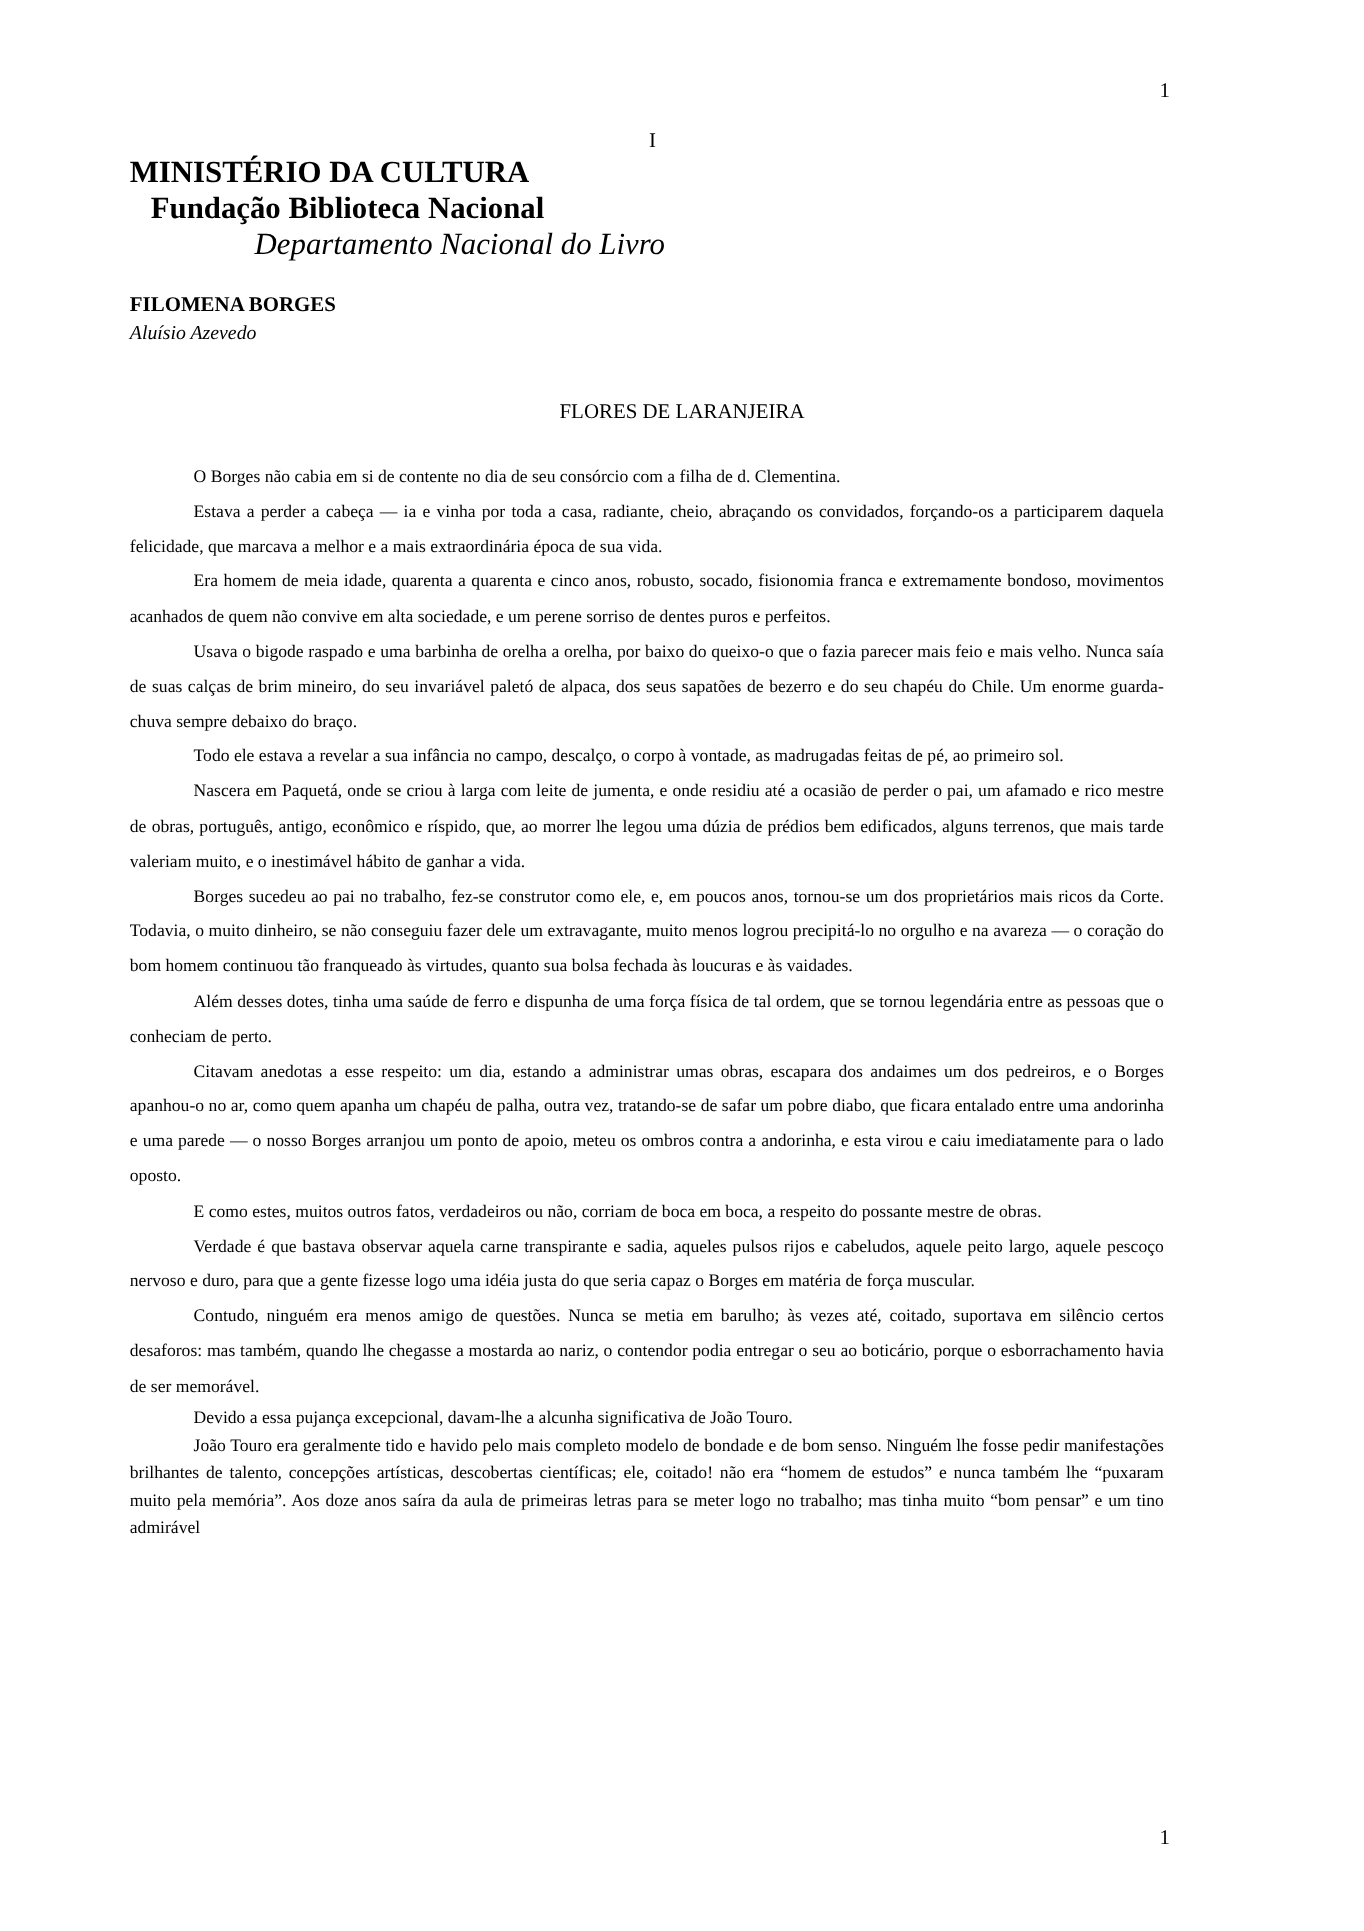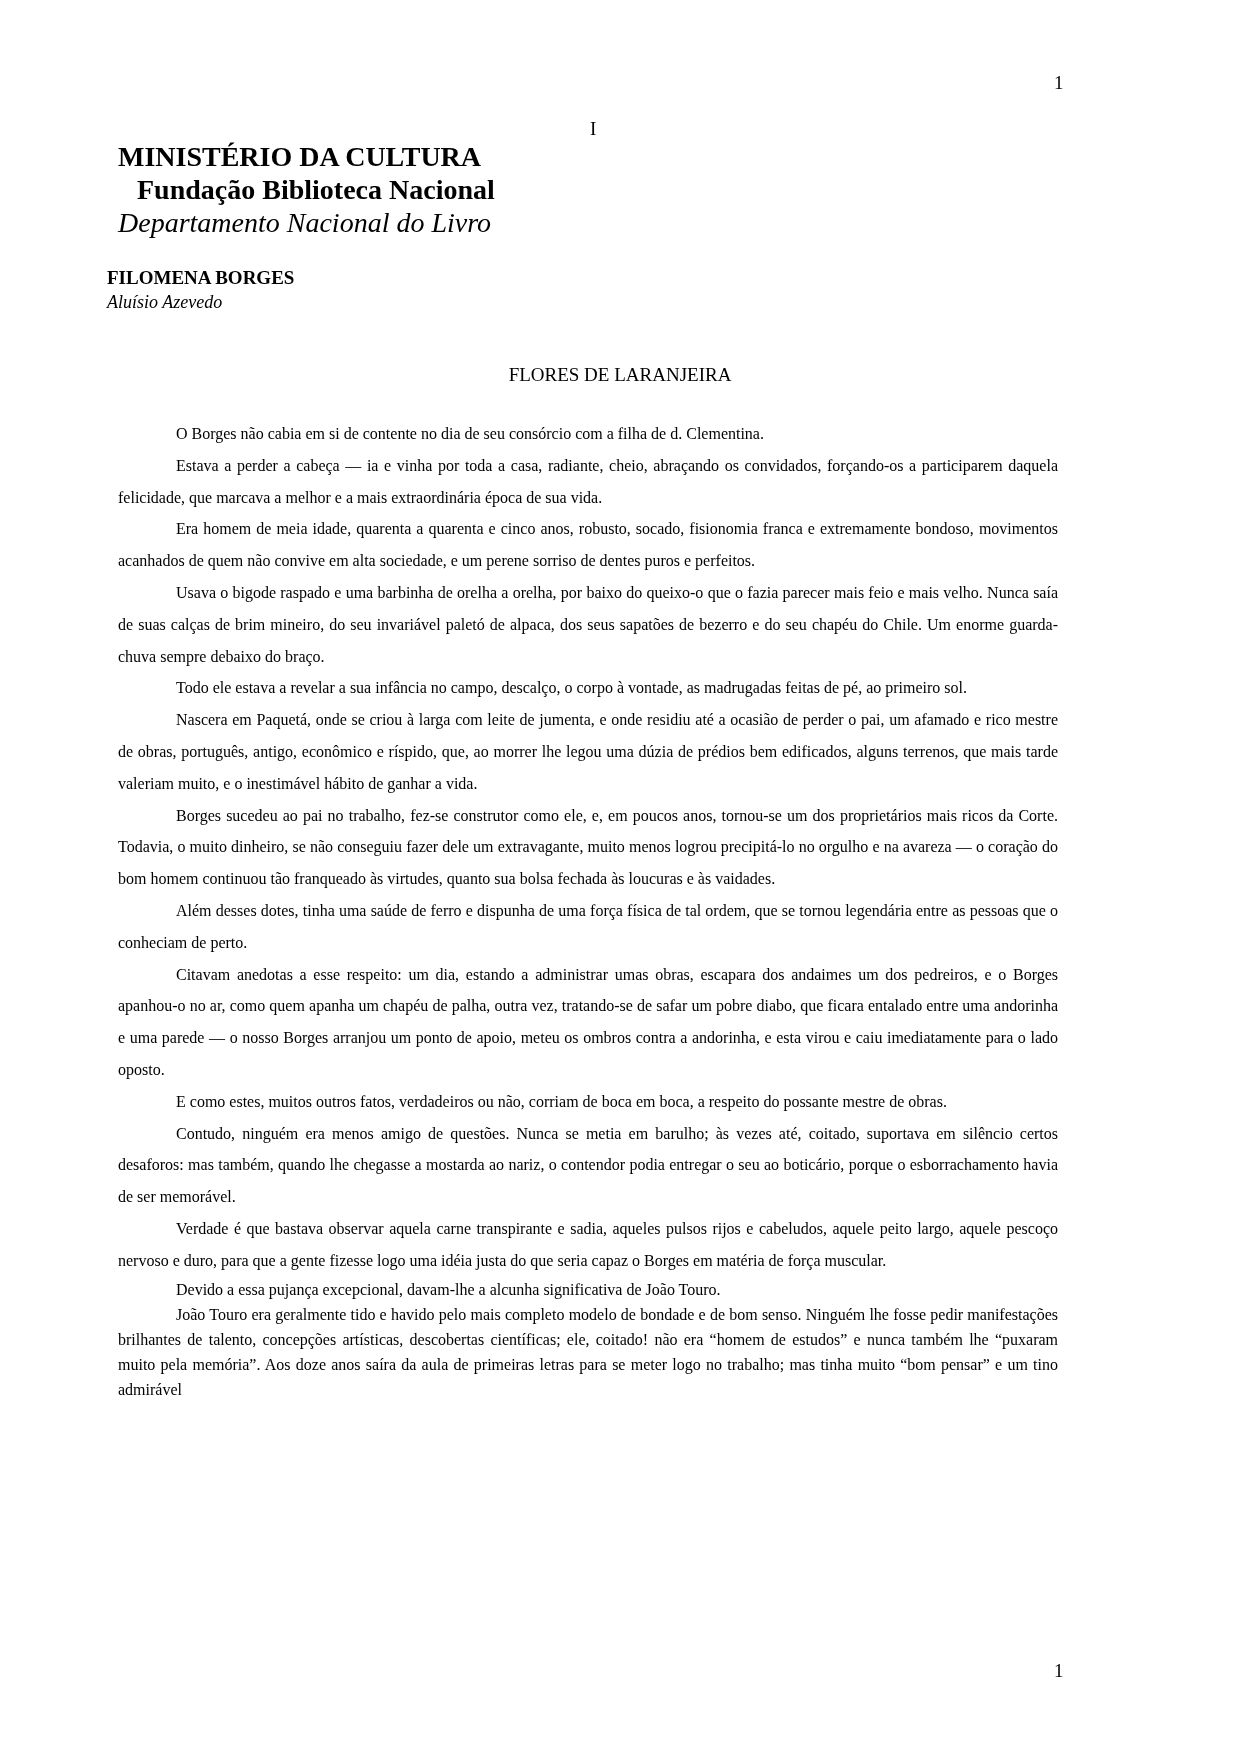--- a/index.html
+++ b/index.html
@@ -41,25 +41,26 @@
     .foundation {
       font-size: 28px;
       font-weight: bold;
       line-height: 33px;
       margin-left: 19px;
     }
     .department {
       font-size: 28px;
       font-style: italic;
       line-height: 33px;
+      text-align: center;
     }
     .book-block {
       position: absolute;
       top: 266px;
-      left: 107px;
+      left: 118px;
     }
     .book-title {
       font-size: 19px;
       font-weight: bold;
       line-height: 24px;
     }
     .book-author {
       font-size: 18px;
       font-style: italic;
       line-height: 24px;
@@ -121,21 +122,21 @@
     <p>O Borges não cabia em si de contente no dia de seu consórcio com a filha de d. Clementina.</p>
     <p>Estava a perder a cabeça — ia e vinha por toda a casa, radiante, cheio, abraçando os convidados, forçando-os a participarem daquela felicidade, que marcava a melhor e a mais extraordinária época de sua vida.</p>
     <p>Era homem de meia idade, quarenta a quarenta e cinco anos, robusto, socado, fisionomia franca e extremamente bondoso, movimentos acanhados de quem não convive em alta sociedade, e um perene sorriso de dentes puros e perfeitos.</p>
     <p>Usava o bigode raspado e uma barbinha de orelha a orelha, por baixo do queixo-o que o fazia parecer mais feio e mais velho. Nunca saía de suas calças de brim mineiro, do seu invariável paletó de alpaca, dos seus sapatões de bezerro e do seu chapéu do Chile. Um enorme guarda-chuva sempre debaixo do braço.</p>
     <p>Todo ele estava a revelar a sua infância no campo, descalço, o corpo à vontade, as madrugadas feitas de pé, ao primeiro sol.</p>
     <p>Nascera em Paquetá, onde se criou à larga com leite de jumenta, e onde residiu até a ocasião de perder o pai, um afamado e rico mestre de obras, português, antigo, econômico e ríspido, que, ao morrer lhe legou uma dúzia de prédios bem edificados, alguns terrenos, que mais tarde valeriam muito, e o inestimável hábito de ganhar a vida.</p>
     <p>Borges sucedeu ao pai no trabalho, fez-se construtor como ele, e, em poucos anos, tornou-se um dos proprietários mais ricos da Corte. Todavia, o muito dinheiro, se não conseguiu fazer dele um extravagante, muito menos logrou precipitá-lo no orgulho e na avareza — o coração do bom homem continuou tão franqueado às virtudes, quanto sua bolsa fechada às loucuras e às vaidades.</p>
     <p>Além desses dotes, tinha uma saúde de ferro e dispunha de uma força física de tal ordem, que se tornou legendária entre as pessoas que o conheciam de perto.</p>
     <p>Citavam anedotas a esse respeito: um dia, estando a administrar umas obras, escapara dos andaimes um dos pedreiros, e o Borges apanhou-o no ar, como quem apanha um chapéu de palha, outra vez, tratando-se de safar um pobre diabo, que ficara entalado entre uma andorinha e uma parede — o nosso Borges arranjou um ponto de apoio, meteu os ombros contra a andorinha, e esta virou e caiu imediatamente para o lado oposto.</p>
     <p>E como estes, muitos outros fatos, verdadeiros ou não, corriam de boca em boca, a respeito do possante mestre de obras.</p>
+    <p>Verdade é que bastava observar aquela carne transpirante e sadia, aqueles pulsos rijos e cabeludos, aquele peito largo, aquele pescoço nervoso e duro, para que a gente fizesse logo uma idéia justa do que seria capaz o Borges em matéria de força muscular.</p>
     <p>Contudo, ninguém era menos amigo de questões. Nunca se metia em barulho; às vezes até, coitado, suportava em silêncio certos desaforos: mas também, quando lhe chegasse a mostarda ao nariz, o contendor podia entregar o seu ao boticário, porque o esborrachamento havia de ser memorável.</p>
-    <p>Verdade é que bastava observar aquela carne transpirante e sadia, aqueles pulsos rijos e cabeludos, aquele peito largo, aquele pescoço nervoso e duro, para que a gente fizesse logo uma idéia justa do que seria capaz o Borges em matéria de força muscular.</p>
     <p class="tight">Devido a essa pujança excepcional, davam-lhe a alcunha significativa de João Touro.</p>
     <p class="tight">João Touro era geralmente tido e havido pelo mais completo modelo de bondade e de bom senso. Ninguém lhe fosse pedir manifestações brilhantes de talento, concepções artísticas, descobertas científicas; ele, coitado! não era “homem de estudos” e nunca também lhe “puxaram muito pela memória”. Aos doze anos saíra da aula de primeiras letras para se meter logo no trabalho; mas tinha muito “bom pensar” e um tino admirável</p>
   </div>
 
   <div class="page-num-bottom">1</div>
 
 </div>
 
 </body></html>

